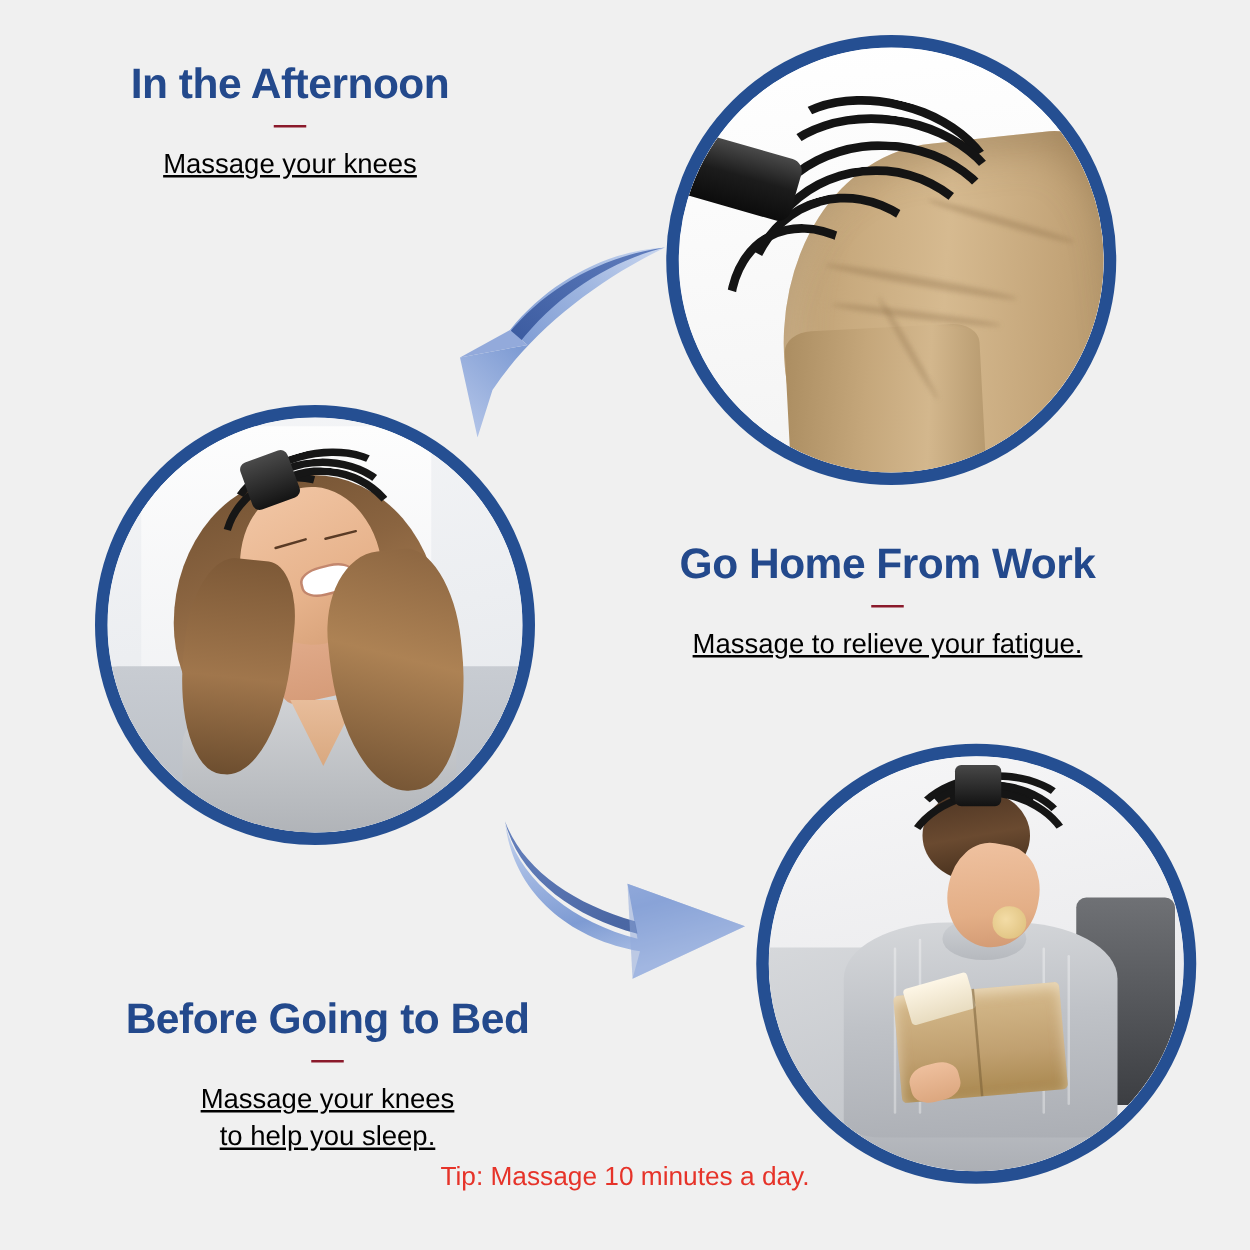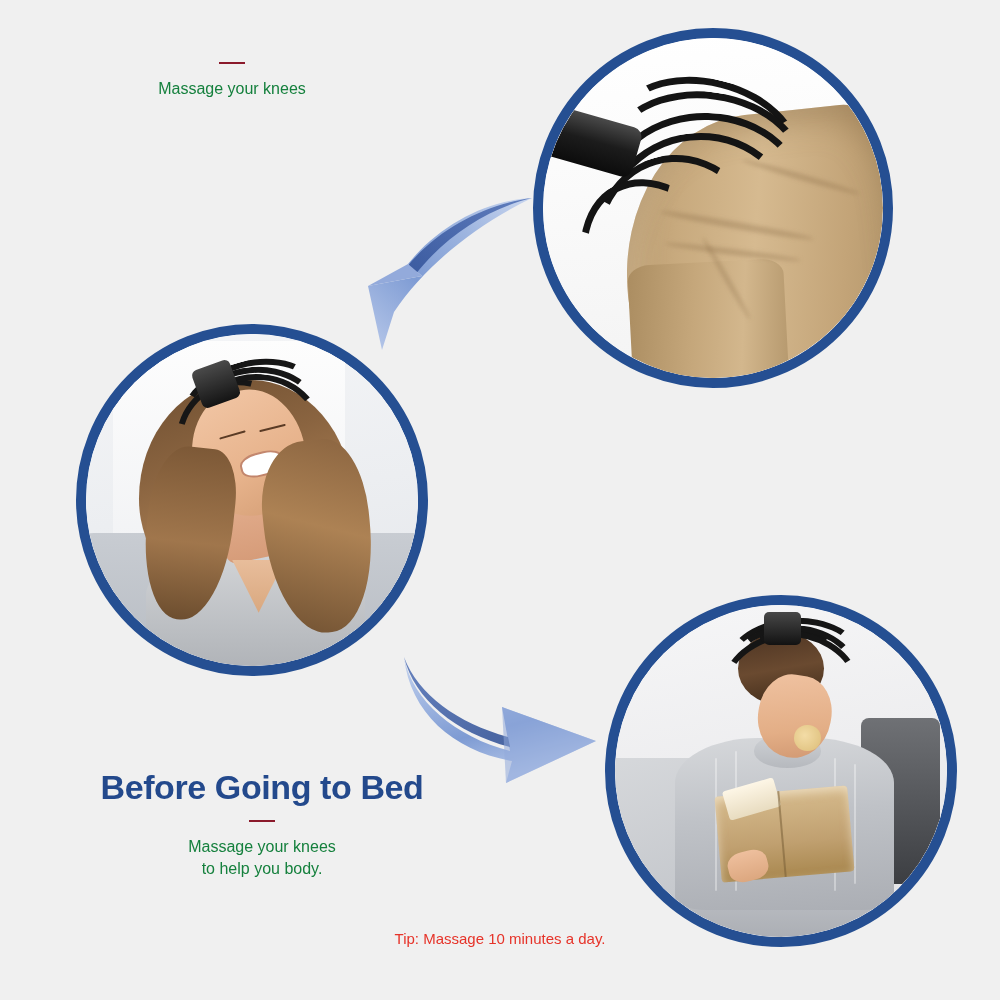--- a/index.html
+++ b/index.html
@@ -16,30 +16,30 @@
   .block{position:absolute;text-align:center;}
   .heading{
     font-size:34px;font-weight:bold;color:#23498c;
     letter-spacing:-0.4px;line-height:1.12;white-space:nowrap;
   }
   .rule{
     width:26px;height:2px;background:#8b1a2b;
     margin:14px auto 14px auto;
   }
   .sub{
-    font-size:16px;color:#15803d;line-height:1.34;font-weight:400;
+    font-size:22px;color:#000000;line-height:1.34;font-weight:400;text-decoration:underline;
   }
 
   #block-afternoon{left:32px;top:48px;width:400px;}
   #block-work{left:460px;top:432px;width:500px;}
-  #block-bed{left:22px;top:768px;width:480px;}
+  #block-bed{left:22px;top:796px;width:480px;}
 
   .tip{
     position:absolute;left:0;top:930px;width:1000px;text-align:center;
-    font-size:15px;color:#e63329;
+    font-size:21px;color:#e63329;
   }
 
   
   .photo-circle{
     position:absolute;border-radius:50%;
     border:10px solid #254f92;
     box-sizing:border-box;
     overflow:hidden;
     background:#ffffff;
   }
@@ -250,33 +250,41 @@
   .arrow{position:absolute;}
   #arrow-afternoon-to-couch{left:360px;top:190px;width:175px;height:160px;}
   #arrow-couch-to-reading{left:398px;top:645px;width:205px;height:150px;}
 </style>
 </head>
 <body>
 
 <div class="stage">
 
   <div class="block" id="block-afternoon">
+    <div class="heading">In the Afternoon</div>
     <div class="rule"></div>
     <div class="sub">
       <div>Massage your knees</div>
     </div>
   </div>
 
+  <div class="block" id="block-work">
+    <div class="heading">Go Home From Work</div>
+    <div class="rule"></div>
+    <div class="sub">
+      <div>Massage to relieve your fatigue.</div>
+    </div>
+  </div>
 
   <div class="block" id="block-bed">
     <div class="heading">Before Going to Bed</div>
     <div class="rule"></div>
     <div class="sub">
       <div>Massage your knees</div>
-      <div>to help you body.</div>
+      <div>to help you sleep.</div>
     </div>
   </div>
 
   <div class="tip">Tip: Massage 10 minutes a day.</div>
 
   <div class="photo-circle" id="circle-knee">
     <div class="photo-inner">
       <div class="knee-bg"></div>
       <div class="knee-leg"></div>
       <div class="knee-shin"></div>

